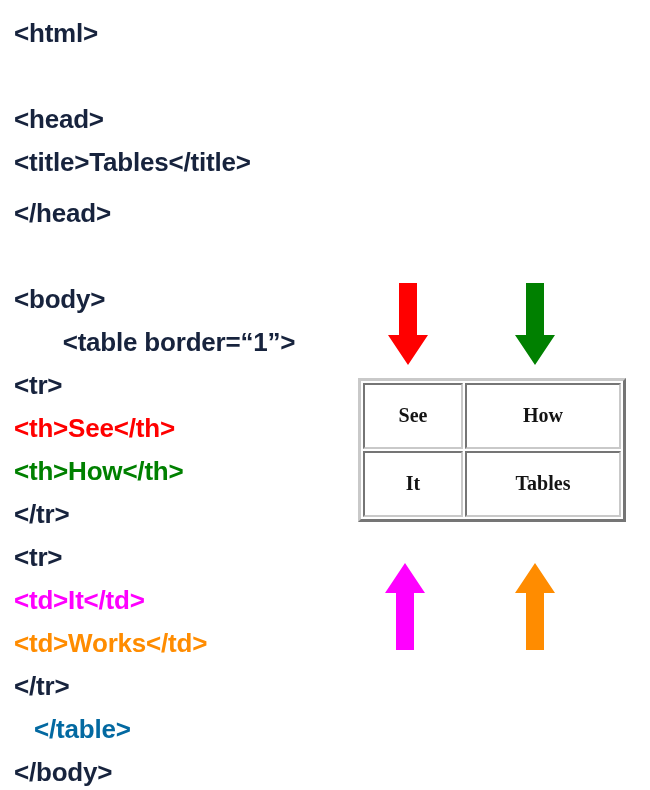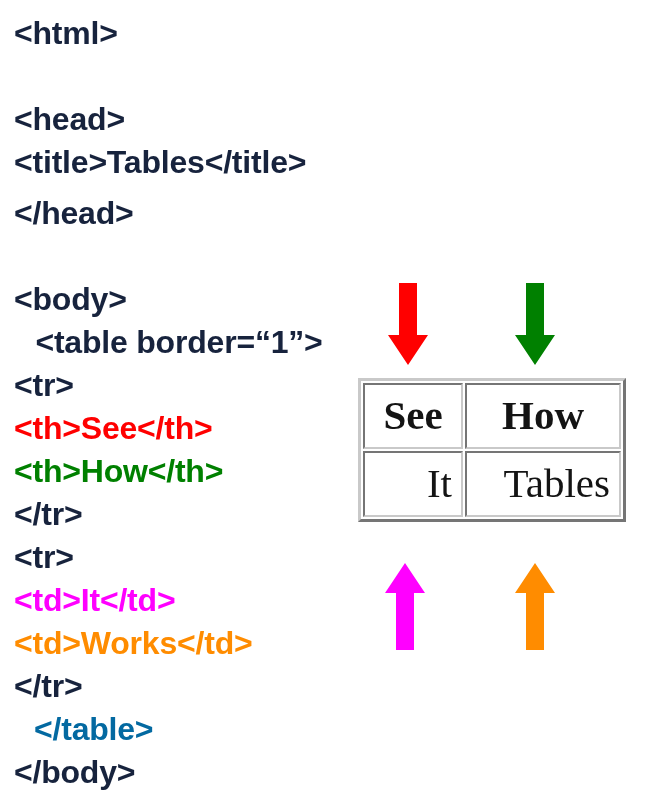--- a/index.html
+++ b/index.html
@@ -18,21 +18,21 @@
   
   #code-listing {
     position: absolute;
     left: 14px;
     top: 12px;
     width: 330px;
   }
   .code-line {
     font-family: "Liberation Sans", sans-serif;
     font-weight: bold;
-    font-size: 32px;
+    font-size: 26px;
     line-height: 43px;
     height: 43px;
     white-space: pre;
     letter-spacing: -0.2px;
     color: #17233d;
   }
   .code-line.blank {
     height: 43px;
   }
 
@@ -65,35 +65,35 @@
     top: 108px;
     border-collapse: separate;
     border-spacing: 2px;
     border: 3px outset #c9c9c9;
     background: #ffffff;
     font-family: "Liberation Serif", serif;
   }
   #rendered-table td,
   #rendered-table th {
     border: 2px inset #c9c9c9;
-    font-size: 41px;
+    font-size: 20px;
     line-height: 31px;
     padding: 7px 9px 9px 9px;
     color: #141414;
     background: #ffffff;
     vertical-align: middle;
   }
   #rendered-table th {
     font-weight: bold;
     text-align: center;
     height: 46px;
   }
   #rendered-table td {
-    font-weight: normal;
-    text-align: right;
+    font-weight: bold;
+    text-align: center;
     height: 46px;
   }
   .cell-col-1 { width: 78px; }
   .cell-col-2 { width: 134px; }
 </style>
 </head>
 <body style="background: rgb(255, 255, 255);">
 
 <div id="code-listing">
   <div class="code-line" style="color: rgb(23, 35, 61);">&lt;html&gt;</div>

